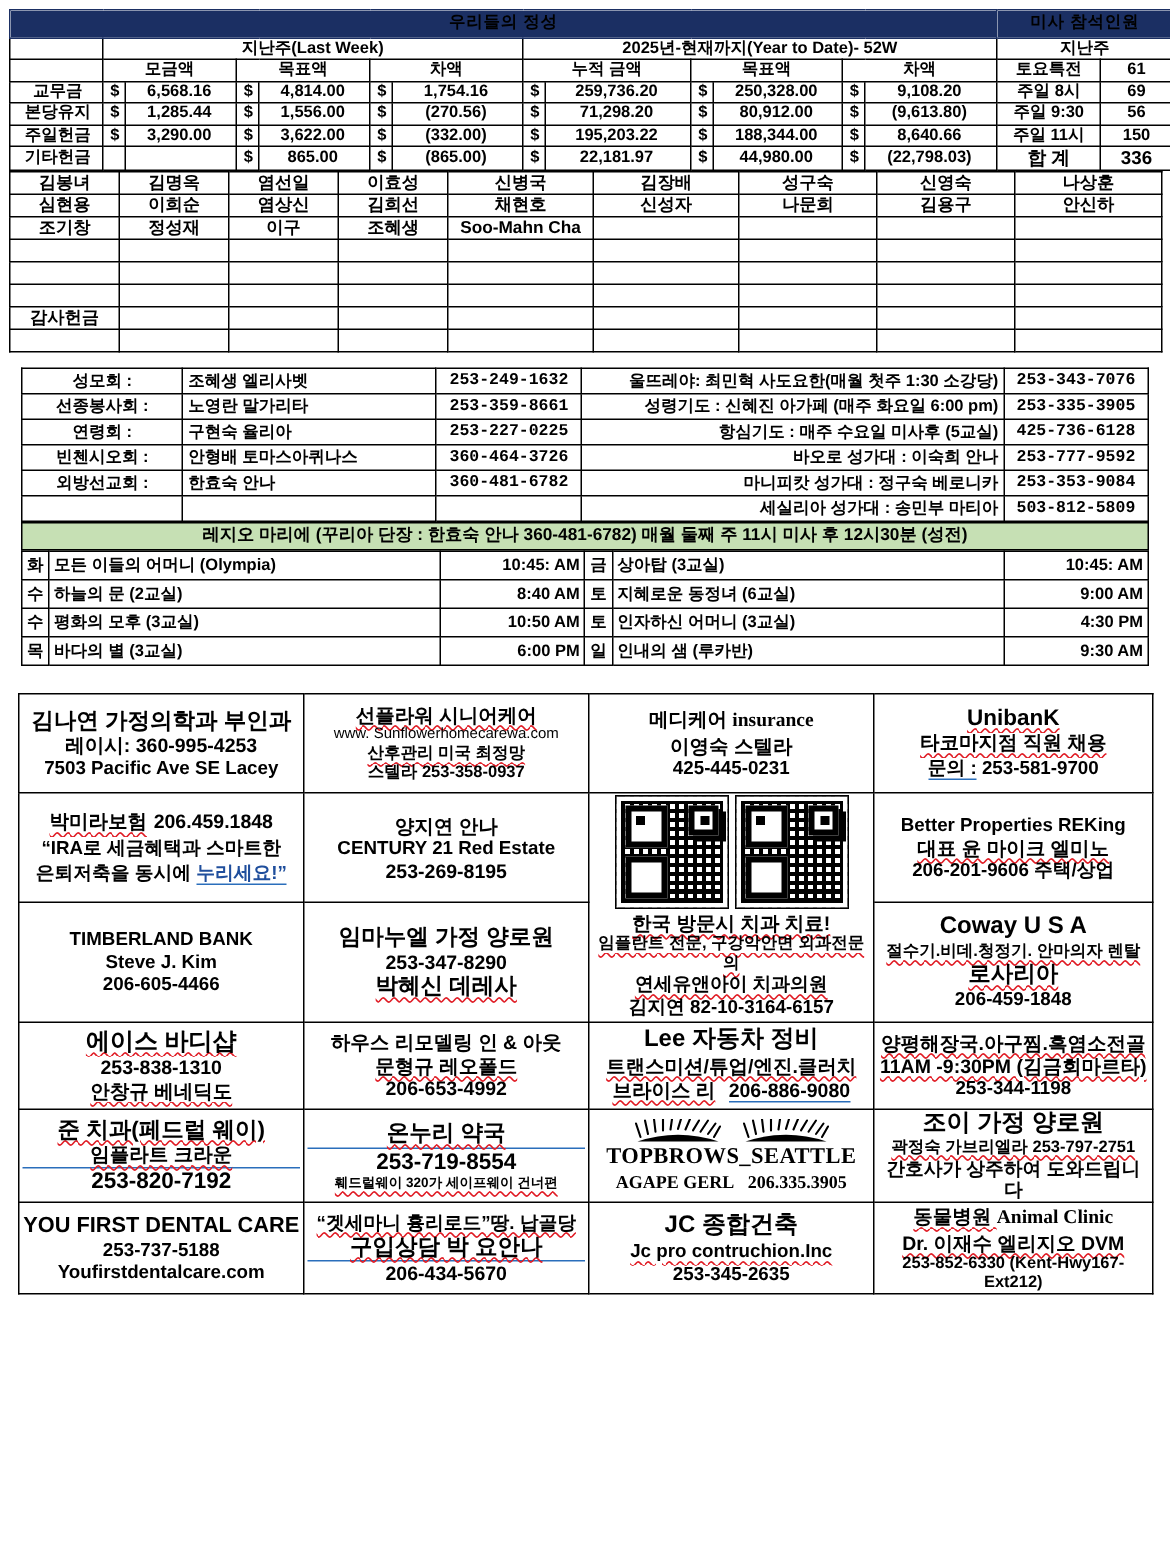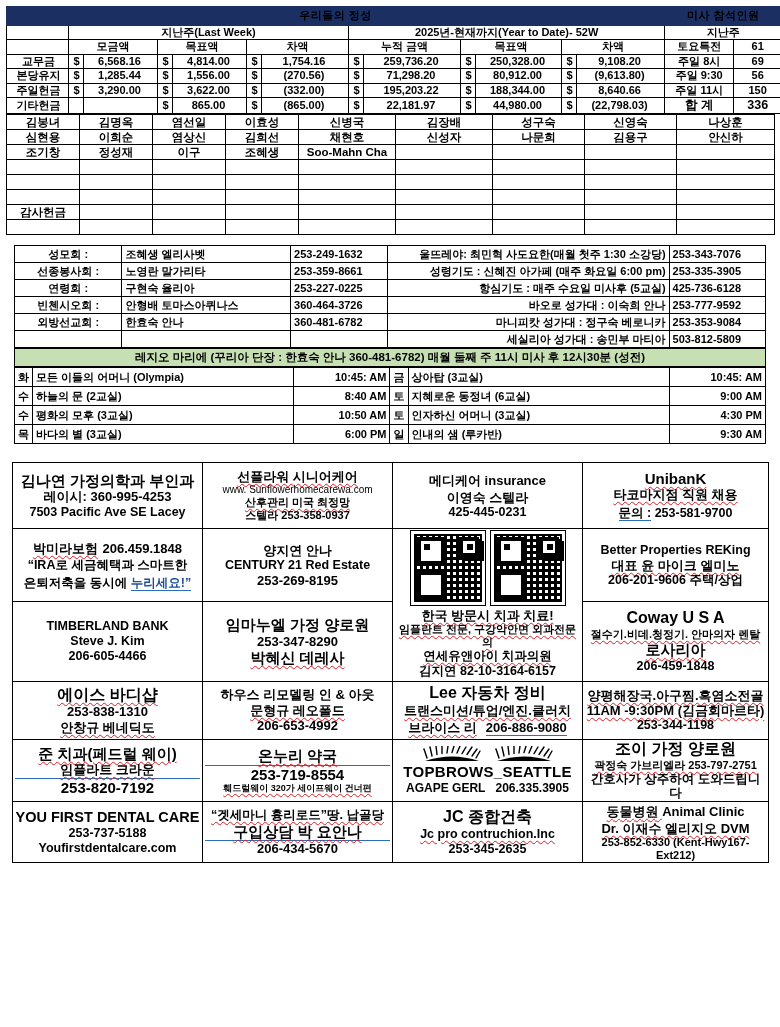--- a/index.html
+++ b/index.html
@@ -75,21 +75,21 @@
     font-weight: 700;
     color: #000;
     height: 17px;
     padding: 0 3px;
     line-height: 1;
     white-space: nowrap;
     overflow: hidden;
   }
   td.g-label { text-align: center; }
   td.g-name  { text-align: left; padding-left: 5px; }
-  td.g-phone { text-align: left; font-size: 11px; }
+  td.g-phone { text-align: center; font-size: 11px; font-family: Liberation Mono, monospace; }
   td.g-right { text-align: right; padding-right: 4px; }
 
   .legio-band {
     background: #c6e0b4;
     border: 1px solid #000;
     text-align: center;
     font-size: 11.5px;
     font-weight: 700;
     color: #000;
     padding: 2px;
@@ -126,21 +126,21 @@
   .ad { display: flex; flex-direction: column; justify-content: center; height: 100%; }
   .ad .l { line-height: 1.18; }
   .big   { font-size: 15px; font-weight: 700; }
   .big2  { font-size: 16px; font-weight: 700; }
   .med   { font-size: 13px; font-weight: 700; }
   .med2  { font-size: 12.5px; font-weight: 700; }
   .sml   { font-size: 11px; font-weight: 700; }
   .sml2  { font-size: 10px; font-weight: 700; }
   .xsml  { font-size: 9px; font-weight: 700; }
   .reg   { font-weight: 400; }
-  .serif { font-family: Liberation Sans, sans-serif; }
+  .serif { font-family: Liberation Serif, serif; }
 
   
   .sq {
     text-decoration: underline;
     text-decoration-style: wavy;
     text-decoration-color: #e01b24;
     text-decoration-thickness: 1px;
     text-underline-offset: 2px;
   }
   .blue-line {

